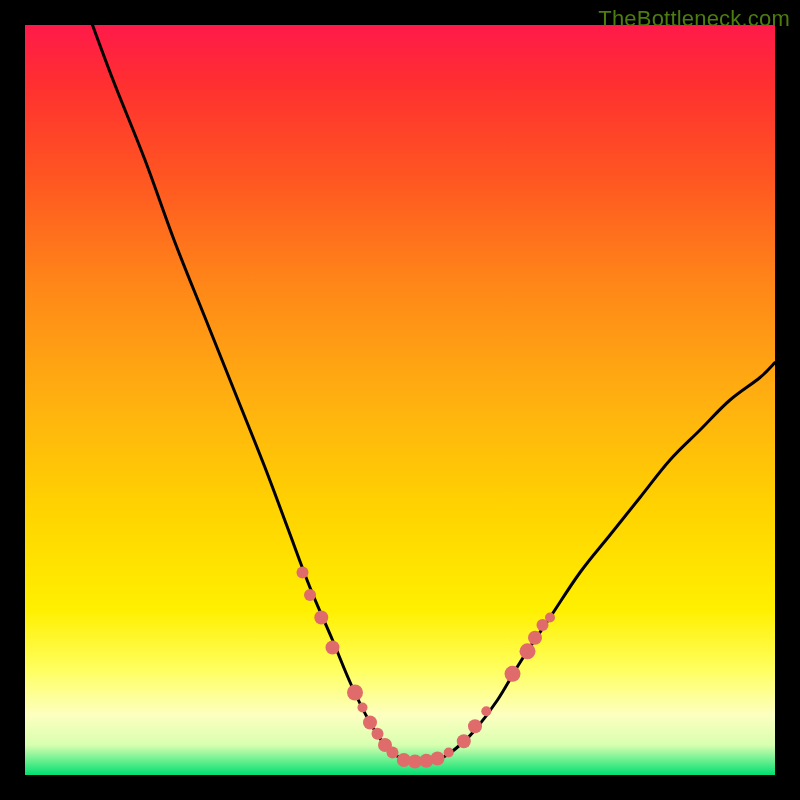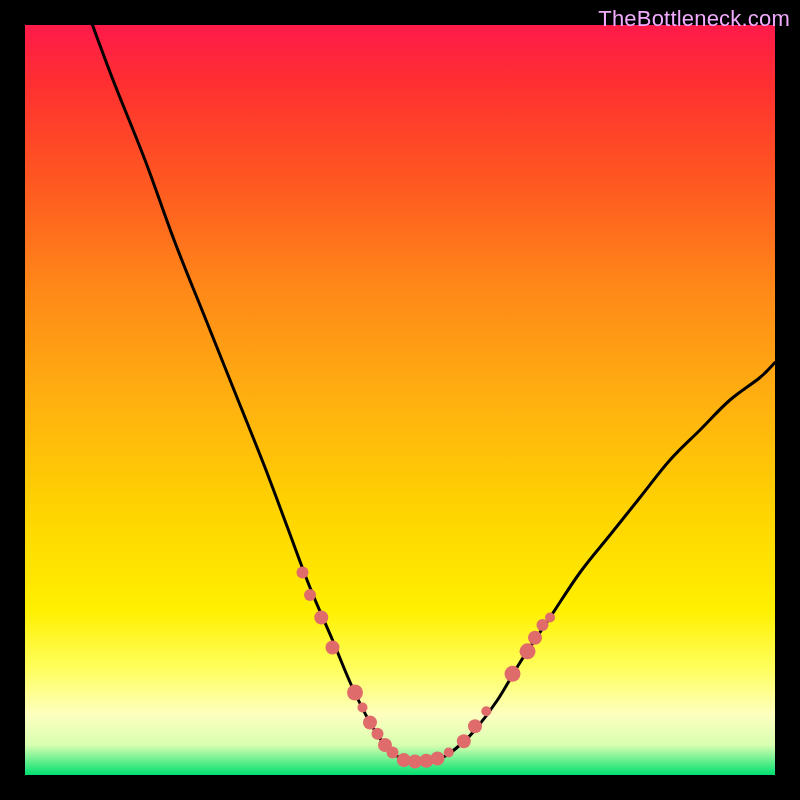--- a/index.html
+++ b/index.html
@@ -23,21 +23,21 @@
       #d8ffb0 96%,
       #00e070 100%);
   }
   .watermark {
     position: absolute;
     top: 6px;
     right: 10px;
     font-family: Arial, Helvetica, sans-serif;
     font-size: 22px;
     font-weight: 500;
-    color: #f0abfc;
+    color: #4d7c0f;
     letter-spacing: 0.2px;
     text-align: right;
   }
   svg.curve {
     position: absolute;
     left: 0; top: 0;
     width: 750px; height: 750px;
     overflow: visible;
   }
 </style>

